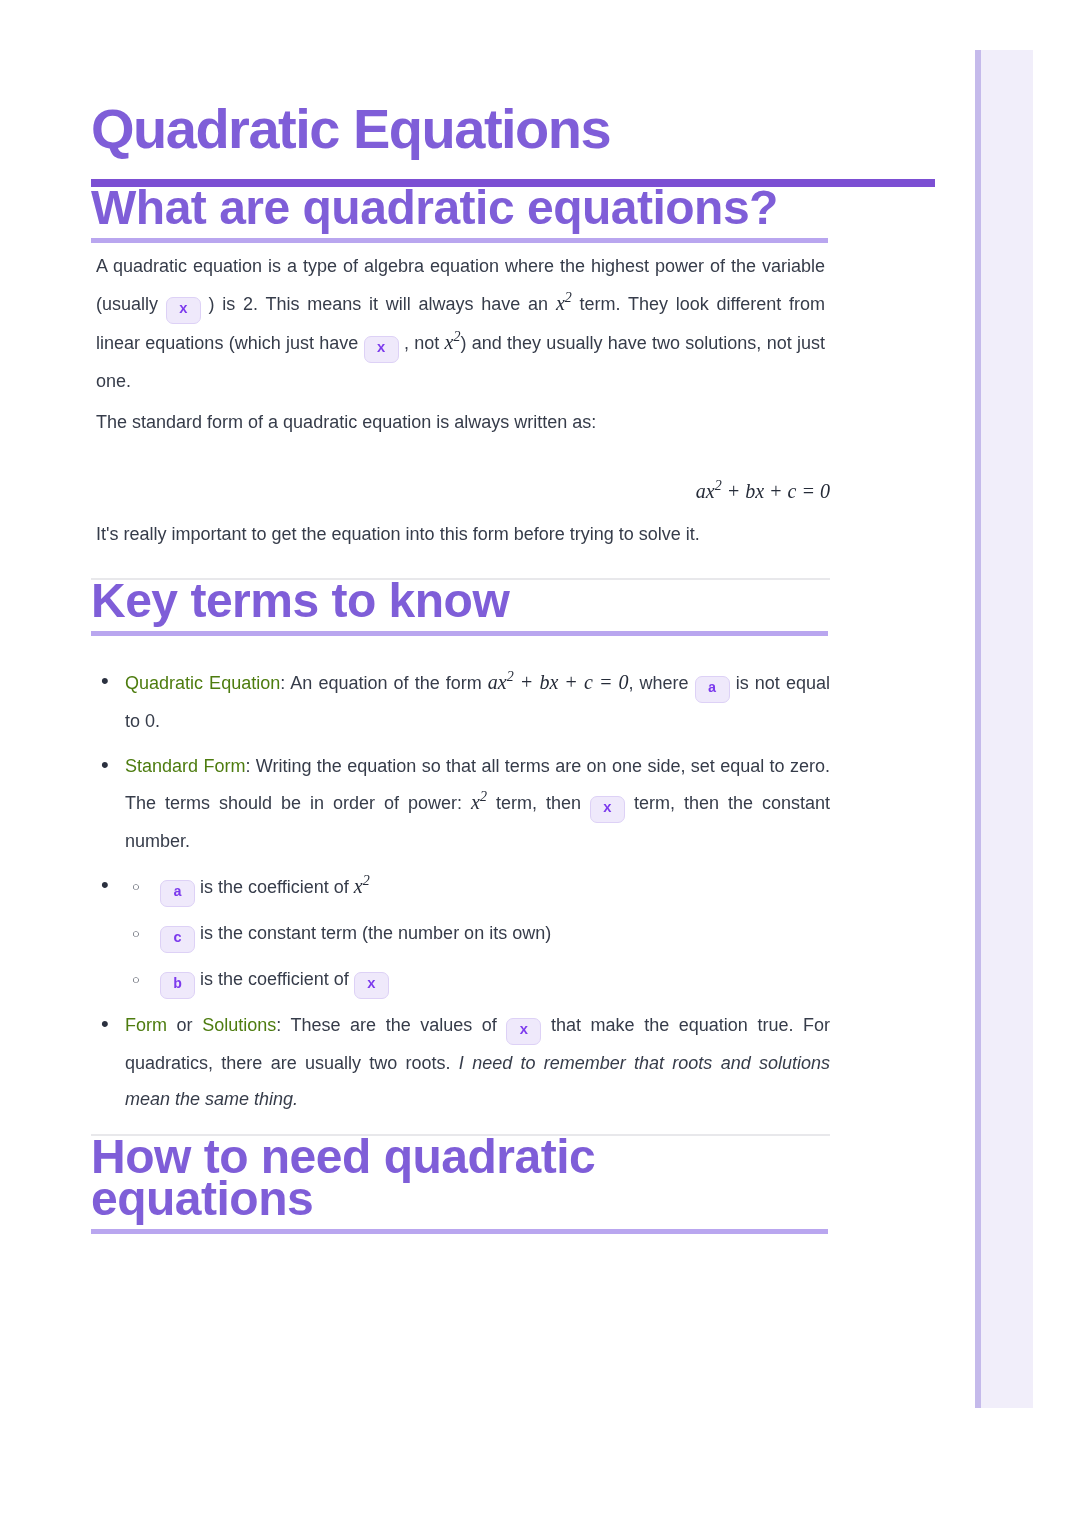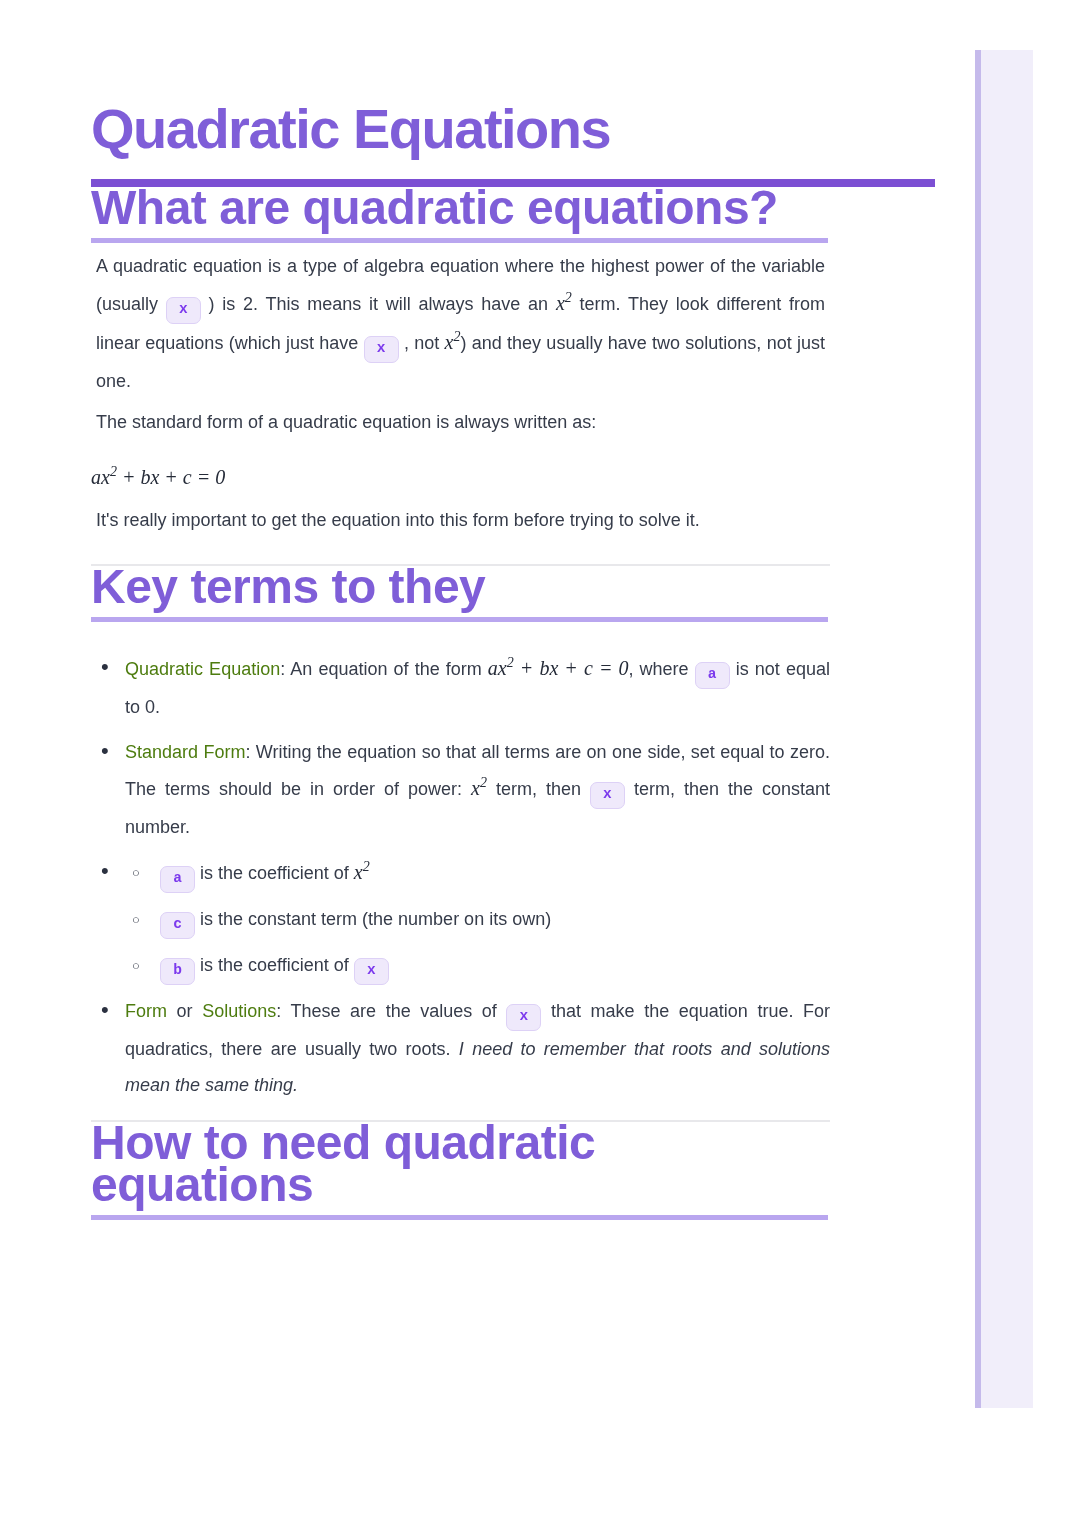--- a/index.html
+++ b/index.html
@@ -70,23 +70,23 @@
     margin: 5px;
     font-size: 18px;
     line-height: 36.5px;
     text-align: justify;
     color: #363c4a;
   }
   .p1 { margin-top: 18px; }
   .p2 { margin-top: 24px; }
   .p3 { margin-top: 38px; }
   .equation {
-    margin-top: 16px;
+    margin-top: 30px;
     width: 739px;
-    text-align: left;
+    text-align: right;
     font-family: "Liberation Serif", serif;
     font-style: italic;
     font-size: 23px;
     line-height: 40px;
     color: #252b38;
   }
   .equation sup, .math sup { font-size: 14px; line-height: 0; }
   .math {
     font-family: "Liberation Serif", serif;
     font-style: italic;
@@ -181,21 +181,21 @@
       <div class="rule-light"></div>
       <p class="para p1">A quadratic equation is a type of algebra equation where the highest power of the variable (usually <span class="badge">x</span> ) is 2. This means it will always have an <em class="math">x<sup>2</sup></em> term. They look different from linear equations (which just have <span class="badge">x</span> , not <em class="math">x<sup>2</sup></em>) and they usually have two solutions, not just one.</p>
       <p class="para p2">The standard form of a quadratic equation is always written as:</p>
       <div class="equation"><em class="math">ax<sup>2</sup> + bx + c = 0</em></div>
       <p class="para p3">It's really important to get the equation into this form before trying to solve it.</p>
     </section>
 
     <div class="divider divider-1"></div>
 
     <section>
-      <h2 class="section-heading h2-margin-1">Key terms to they</h2>
+      <h2 class="section-heading h2-margin-1">Key terms to know</h2>
       <div class="rule-light"></div>
       <ul class="bullets">
         <li>
           <span><strong>Quadratic Equation</strong>: An equation of the form <em class="math">ax<sup>2</sup> + bx + c = 0</em>, where <span class="badge">a</span> is not equal to 0.</span>
         </li>
         <li>
           <span><strong>Standard Form</strong>: Writing the equation so that all terms are on one side, set equal to zero. The terms should be in order of power: <em class="math">x<sup>2</sup></em> term, then <span class="badge">x</span> term, then the constant number.</span>
         </li>
         <li>
           <ul class="subbullets">

